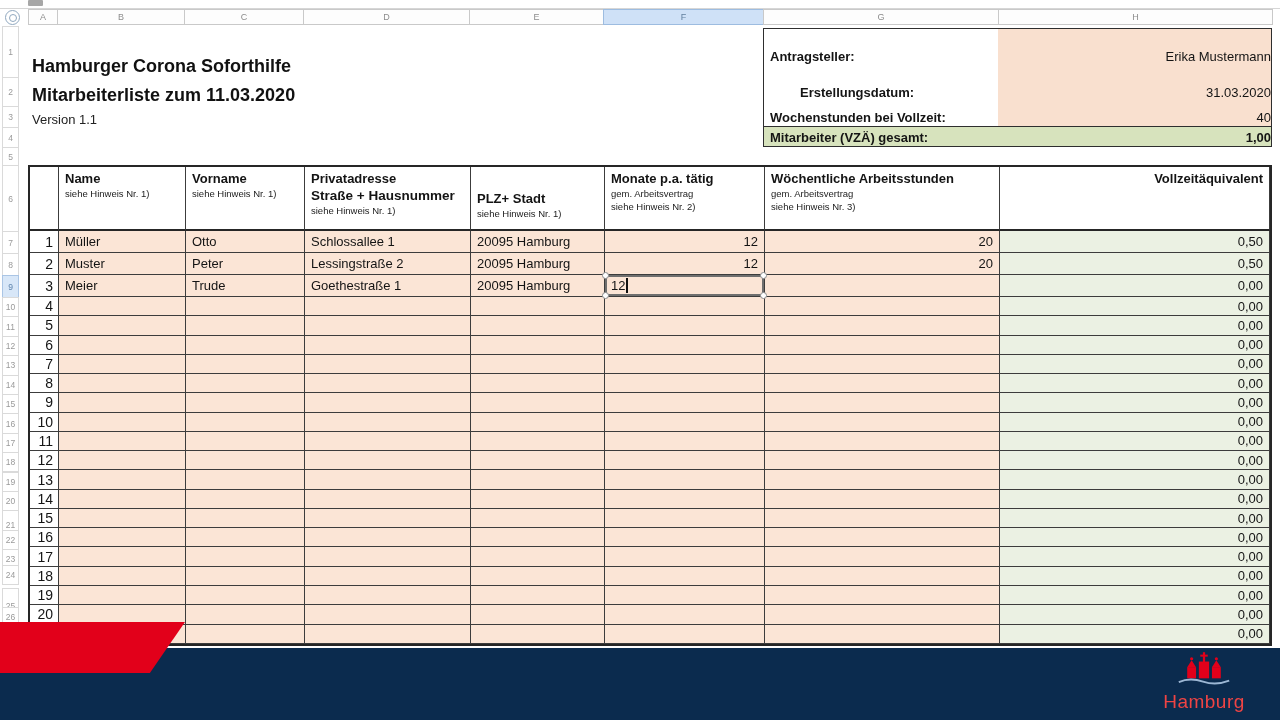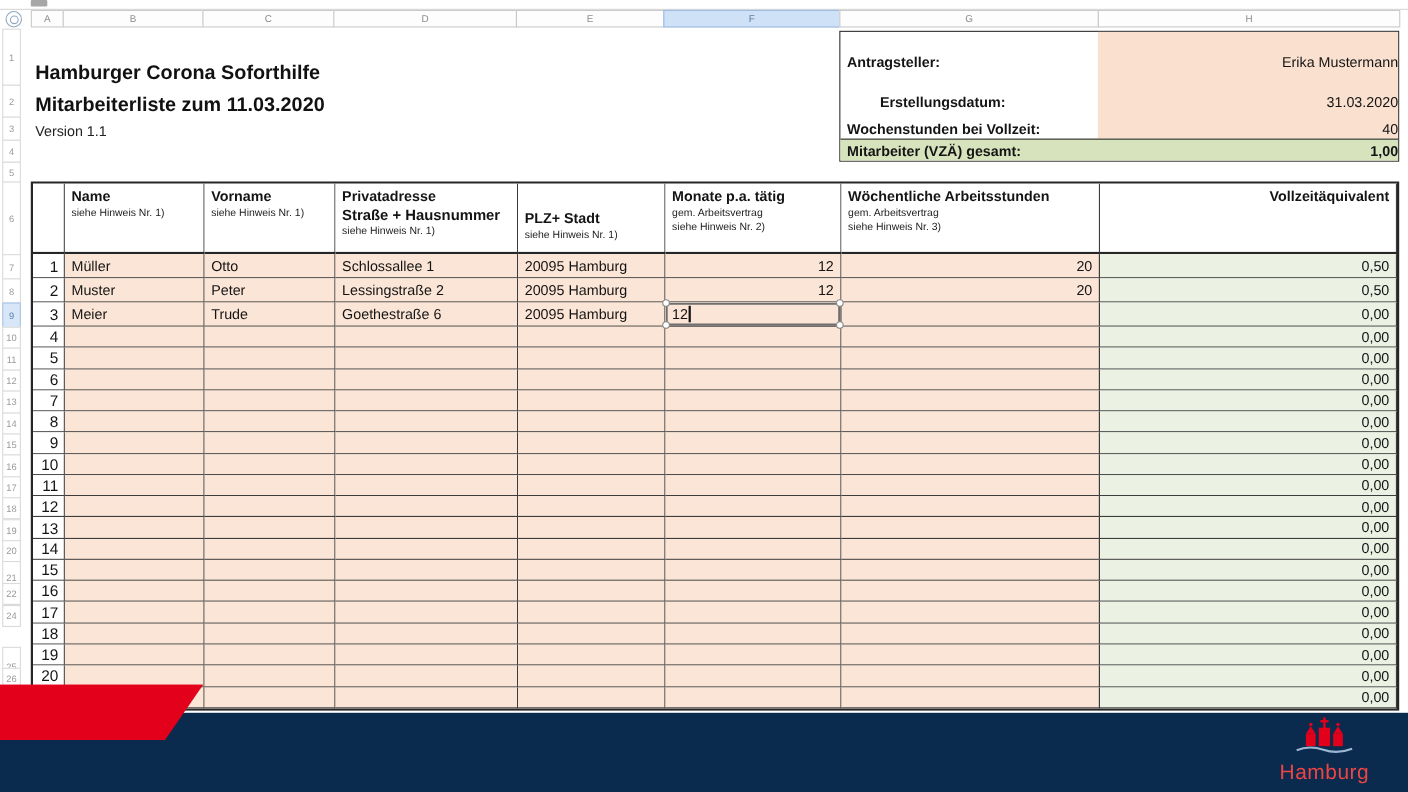--- a/index.html
+++ b/index.html
@@ -117,21 +117,21 @@
       <div class="row-header" style="top: 374.556px; height: 20.389px;">14</div>
       <div class="row-header" style="top: 393.945px; height: 20.389px;">15</div>
       <div class="row-header" style="top: 413.334px; height: 20.389px;">16</div>
       <div class="row-header" style="top: 432.723px; height: 20.389px;">17</div>
       <div class="row-header" style="top: 452.112px; height: 20.389px;">18</div>
       <div class="row-header" style="top: 471.501px; height: 20.389px;">19</div>
       <div class="row-header" style="top: 490.89px; height: 20.389px;">20</div>
       <div class="row-header" style="top: 510.279px; height: 29px;">21</div>
       <div class="row-header" style="top: 529.668px; height: 20.389px;">22</div>
       <div class="row-header" style="top: 549.057px; height: 20.389px;">23</div>
-      <div class="row-header" style="top: 550px; height: 20.389px;">24</div>
+      <div class="row-header" style="top: 565px; height: 20.389px;">24</div>
       <div class="row-header" style="top: 587.835px; height: 37px;">25</div>
       <div class="row-header" style="top: 607.224px; height: 20.389px;">26</div>
     </div>
 
   <div class="title-block">
     <div class="title-line">Hamburger Corona Soforthilfe</div>
     <div class="title-line">Mitarbeiterliste zum 11.03.2020</div>
     <div class="version-line">Version 1.1</div>
   </div>
 
@@ -201,21 +201,21 @@
       <div class="c p l">Muster</div>
       <div class="c p l">Peter</div>
       <div class="c p l">Lessingstraße 2</div>
       <div class="c p l">20095 Hamburg</div>
       <div class="c p r">12</div>
       <div class="c p r">20</div>
       <div class="c g r">0,50</div>
       <div class="c num">3</div>
       <div class="c p l">Meier</div>
       <div class="c p l">Trude</div>
-      <div class="c p l">Goethestraße 6</div>
+      <div class="c p l">Goethestraße 1</div>
       <div class="c p l">20095 Hamburg</div>
       <div class="c p editing">
         <span>12</span>
         <span class="caret"></span>
         <i class="h tl"></i>
         <i class="h tr"></i>
         <i class="h bl"></i>
         <i class="h br"></i>
       </div>
       <div class="c p r"></div>

